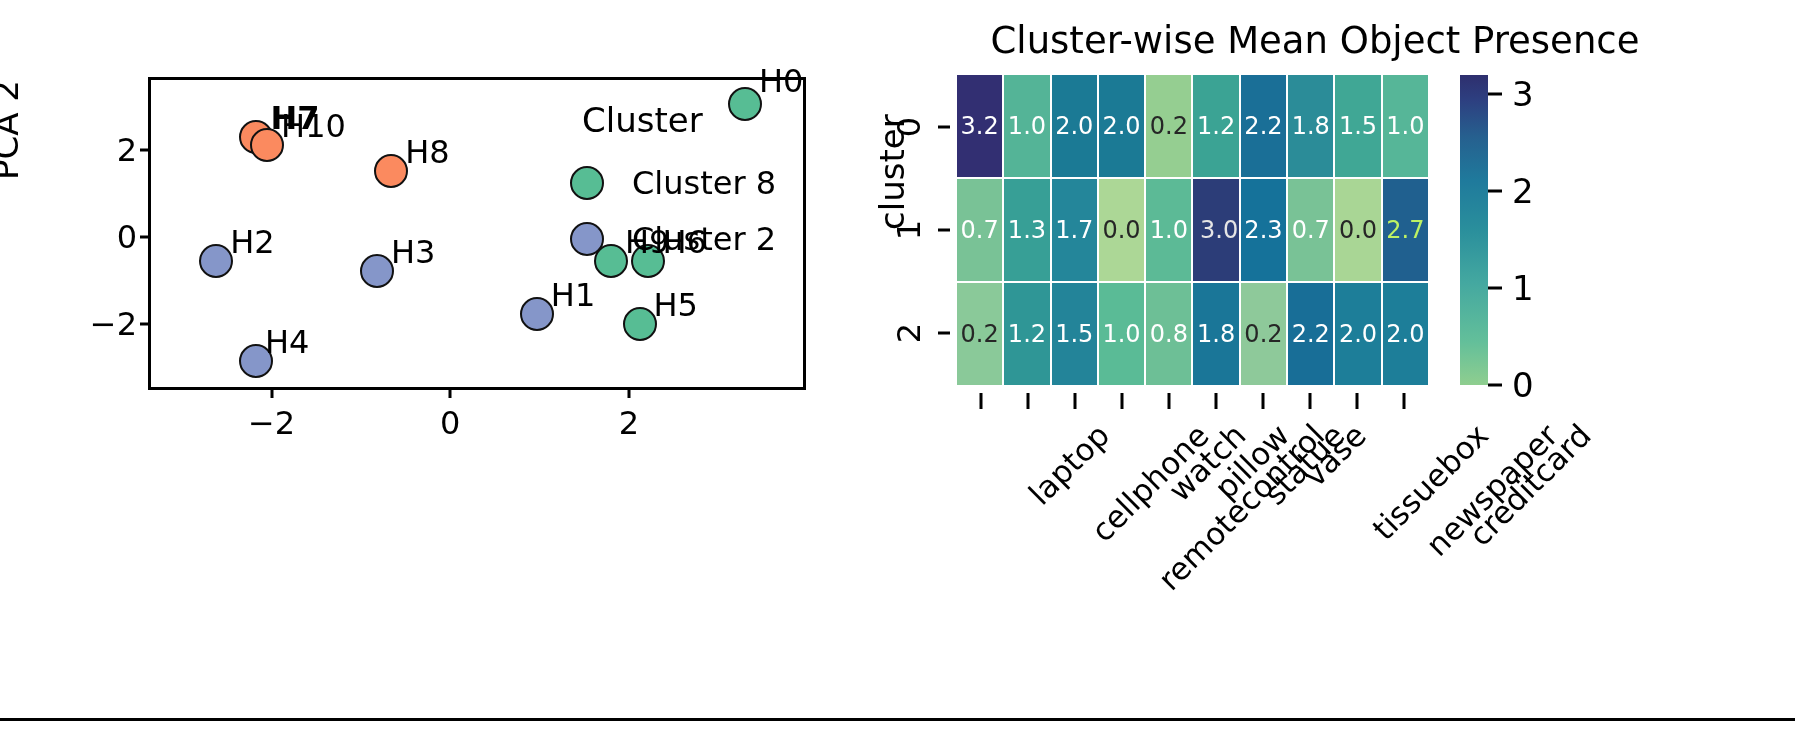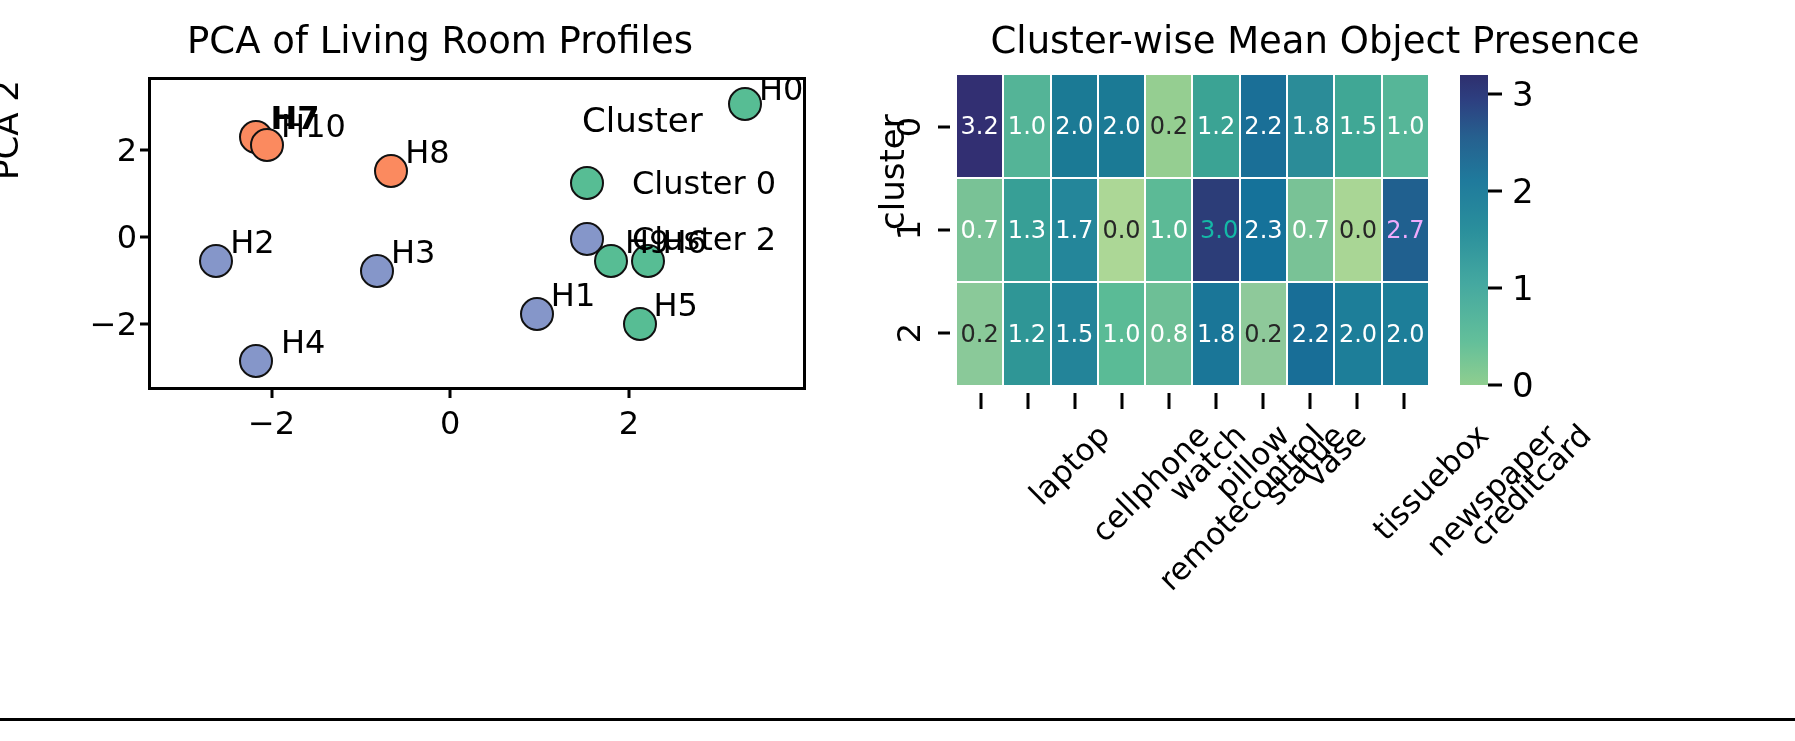--- a/index.html
+++ b/index.html
@@ -47,34 +47,33 @@
   .cbtick{position:absolute;left:608px;width:14px;height:3px;background:#000;transform:translate(0,-50%);}
   .cblabel{position:absolute;left:632px;font-size:34px;line-height:34px;transform:translate(0,-50%);white-space:nowrap;}
 </style>
 </head>
 <body>
 
 <div id="root">
 
   <div id="pca-panel">
 
-    <div id="pca-title">PCA of Living Room Profiles</div>
 
     <div id="pca-axes">
       <div id="pca-plotarea">
           <div class="pt" style="left: 593.945px; top: 23.9504px; background: rgb(87, 189, 148);"></div>
-          <div class="ptlabel" style="left: 607.945px; top: 9px;">H0</div>
+          <div class="ptlabel" style="left: 607.945px; top: 1px;">H0</div>
           <div class="pt" style="left: 385.841px; top: 234.278px; background: rgb(133, 150, 201);"></div>
           <div class="ptlabel" style="left: 399.841px; top: 215.278px;">H1</div>
           <div class="pt" style="left: 65.2px; top: 181.152px; background: rgb(133, 150, 201);"></div>
           <div class="ptlabel" style="left: 79.2px; top: 162.152px;">H2</div>
           <div class="pt" style="left: 225.967px; top: 190.732px; background: rgb(133, 150, 201);"></div>
           <div class="ptlabel" style="left: 239.967px; top: 171.732px;">H3</div>
           <div class="pt" style="left: 105.392px; top: 280.872px; background: rgb(133, 150, 201);"></div>
-          <div class="ptlabel" style="left: 130px; top: 261.872px;">H4</div>
+          <div class="ptlabel" style="left: 114px; top: 261.872px;">H4</div>
           <div class="pt" style="left: 488.553px; top: 244.294px; background: rgb(87, 189, 148);"></div>
           <div class="ptlabel" style="left: 502.553px; top: 225.294px;">H5</div>
           <div class="pt" style="left: 497.485px; top: 180.716px; background: rgb(87, 189, 148);"></div>
           <div class="ptlabel" style="left: 511.485px; top: 161.716px;">H6</div>
           <div class="pt" style="left: 105.392px; top: 57.4809px; background: rgb(251, 138, 95);"></div>
           <div class="ptlabel" style="left: 119.392px; top: 38.4809px; font-weight: bold;">H7</div>
           <div class="pt" style="left: 240.258px; top: 91.4468px; background: rgb(251, 138, 95);"></div>
           <div class="ptlabel" style="left: 254.258px; top: 72.4468px;">H8</div>
           <div class="pt" style="left: 459.973px; top: 180.716px; background: rgb(87, 189, 148);"></div>
           <div class="ptlabel" style="left: 473.973px; top: 161.716px;">H9</div>
@@ -94,21 +93,21 @@
           <div class="xtickmark" style="left: 477.836px;"></div>
         </div>
     </div>
 
     <div id="pca-ylabel">PCA 2</div>
 
     <div id="pca-legend">
       <div id="legend-title">Cluster</div>
       <div class="legend-row">
         <span class="legend-swatch" style="background: rgb(87, 189, 148);"></span>
-        <span class="legend-label">Cluster 0</span>
+        <span class="legend-label">Cluster 8</span>
       </div>
       <div class="legend-row">
         <span class="legend-swatch" style="background: rgb(133, 150, 201);"></span>
         <span class="legend-label">Cluster 2</span>
       </div>
     </div>
   </div>
 
   <div id="hm-panel">
     <div id="hm-title">Cluster-wise Mean Object Presence</div>
@@ -153,33 +152,33 @@
         <div class="cell" style="background: rgb(36, 134, 154);">
           <span style="color: rgb(255, 255, 255);">1.7</span>
         </div>
         <div class="cell" style="background: rgb(172, 215, 150);">
           <span style="color: rgb(38, 38, 38);">0.0</span>
         </div>
         <div class="cell" style="background: rgb(92, 186, 150);">
           <span style="color: rgb(255, 255, 255);">1.0</span>
         </div>
         <div class="cell" style="background: rgb(44, 61, 120);">
-          <span style="color: #14b8a6; padding-left: 6px;">3.0</span>
+          <span style="color: #e5e5e5; padding-left: 6px;">3.0</span>
         </div>
         <div class="cell" style="background: rgb(21, 114, 154);">
           <span style="color: rgb(255, 255, 255);">2.3</span>
         </div>
         <div class="cell" style="background: rgb(121, 194, 150);">
           <span style="color: rgb(255, 255, 255);">0.7</span>
         </div>
         <div class="cell" style="background: rgb(169, 214, 149);">
           <span style="color: rgb(38, 38, 38);">0.0</span>
         </div>
         <div class="cell" style="background: rgb(32, 96, 143);">
-          <span style="color: #f0abfc;">2.7</span>
+          <span style="color: #bef264;">2.7</span>
         </div>
         <div class="cell" style="background: rgb(138, 201, 153);">
           <span style="color: rgb(38, 38, 38);">0.2</span>
         </div>
         <div class="cell" style="background: rgb(47, 150, 150);">
           <span style="color: rgb(255, 255, 255);">1.2</span>
         </div>
         <div class="cell" style="background: rgb(35, 132, 153);">
           <span style="color: rgb(255, 255, 255);">1.5</span>
         </div>

